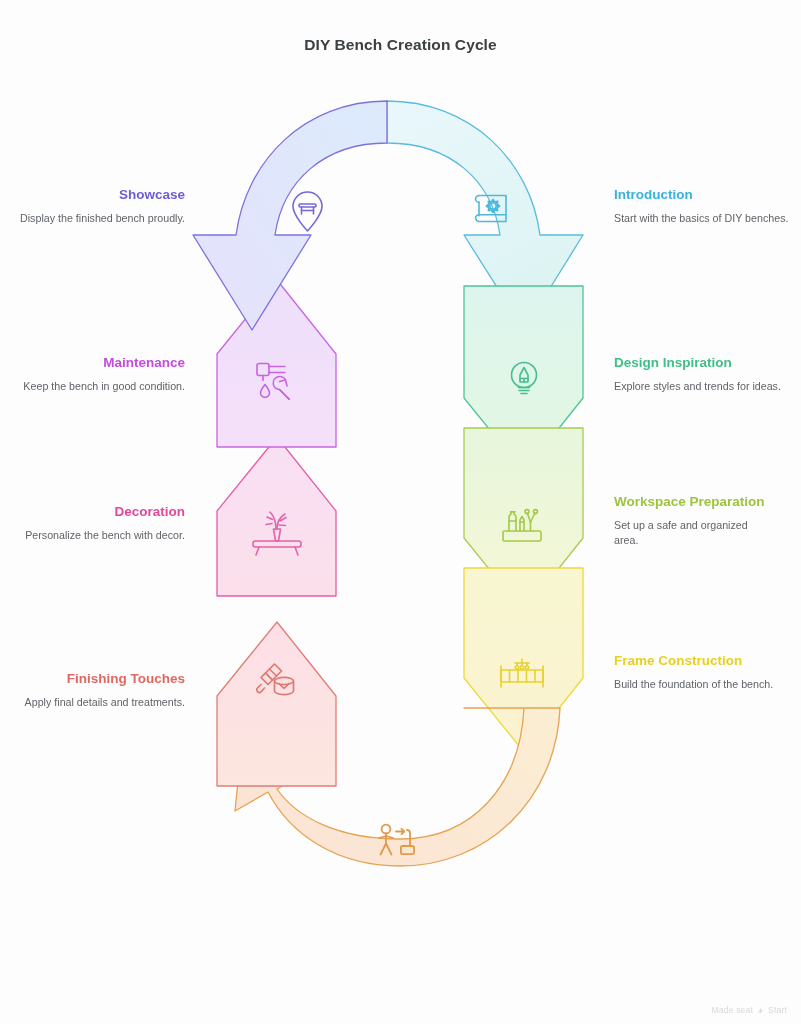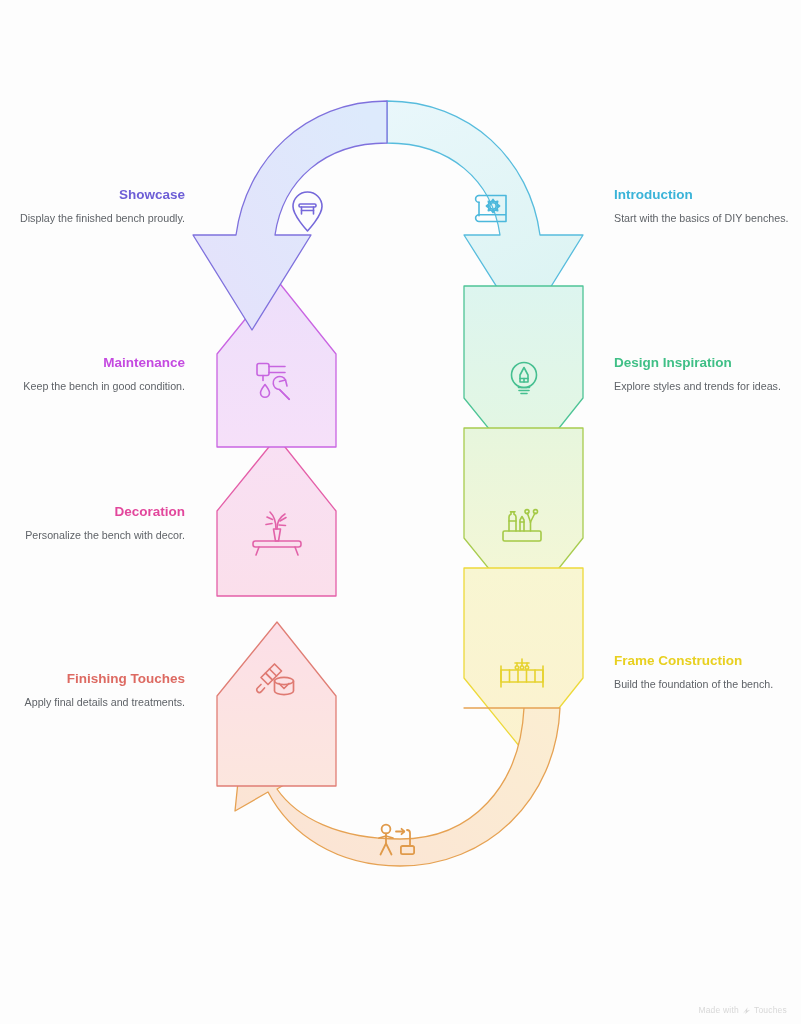--- a/index.html
+++ b/index.html
@@ -65,20 +65,21 @@
     gap: 3px;
     letter-spacing: .2px;
   }
   #watermark svg { display:block; }
 </style>
 </head>
 <body>
 
 <div id="page">
 
+  <div id="title">DIY Bench Creation Cycle</div>
 
   <svg id="cycle-svg" width="801" height="1024" viewBox="0 0 801 1024">
     <defs>
 
       <linearGradient id="g-intro" x1="0" y1="0" x2="0.4" y2="1">
         <stop offset="0%" stop-color="#e9f7fb"></stop>
         <stop offset="100%" stop-color="#ddf4f3"></stop>
       </linearGradient>
       <linearGradient id="g-design" x1="0" y1="0" x2="0" y2="1">
         <stop offset="0%" stop-color="#ddf5ef"></stop>
@@ -347,20 +348,24 @@
   <div class="label-block right" style="top:186px; left:614px;">
     <div class="label-title" style="color:#3ab3d8">Introduction</div>
     <div class="label-desc">Start with the basics of DIY benches.</div>
   </div>
 
   <div class="label-block right" style="top:354px; left:614px;">
     <div class="label-title" style="color:#3fbf86">Design Inspiration</div>
     <div class="label-desc">Explore styles and trends for ideas.</div>
   </div>
 
+  <div class="label-block right" style="top:493px; left:614px; width:160px;">
+    <div class="label-title" style="color:#9cc43c">Workspace Preparation</div>
+    <div class="label-desc" style="width:160px;">Set up a safe and organized area.</div>
+  </div>
 
   <div class="label-block right" style="top:652px; left:614px;">
     <div class="label-title" style="color:#e8d020">Frame Construction</div>
     <div class="label-desc">Build the foundation of the bench.</div>
   </div>
 
 
   <div class="label-block left" style="top:670px; left:-15px; width:200px;">
     <div class="label-title" style="color:#dd6a62">Finishing Touches</div>
     <div class="label-desc">Apply final details and treatments.</div>
@@ -375,20 +380,20 @@
     <div class="label-title" style="color:#c44ae0">Maintenance</div>
     <div class="label-desc">Keep the bench in good condition.</div>
   </div>
 
   <div class="label-block left" style="top:186px; left:-15px; width:200px;">
     <div class="label-title" style="color:#6d5ed6">Showcase</div>
     <div class="label-desc">Display the finished bench proudly.</div>
   </div>
 
   <div id="watermark">
-    <span>Made with</span>
+    <span>Made seat</span>
     <svg width="9" height="9" viewBox="0 0 10 10">
       <path d="M1 8.6 L6.2 1.4 L5.4 5.2 L9 4.2 L3.6 9 L4.6 5.4 Z" fill="#d8d8d8"></path>
     </svg>
-    <span>Touches</span>
+    <span>Start</span>
   </div>
 
 </div>
 
 </body></html>

